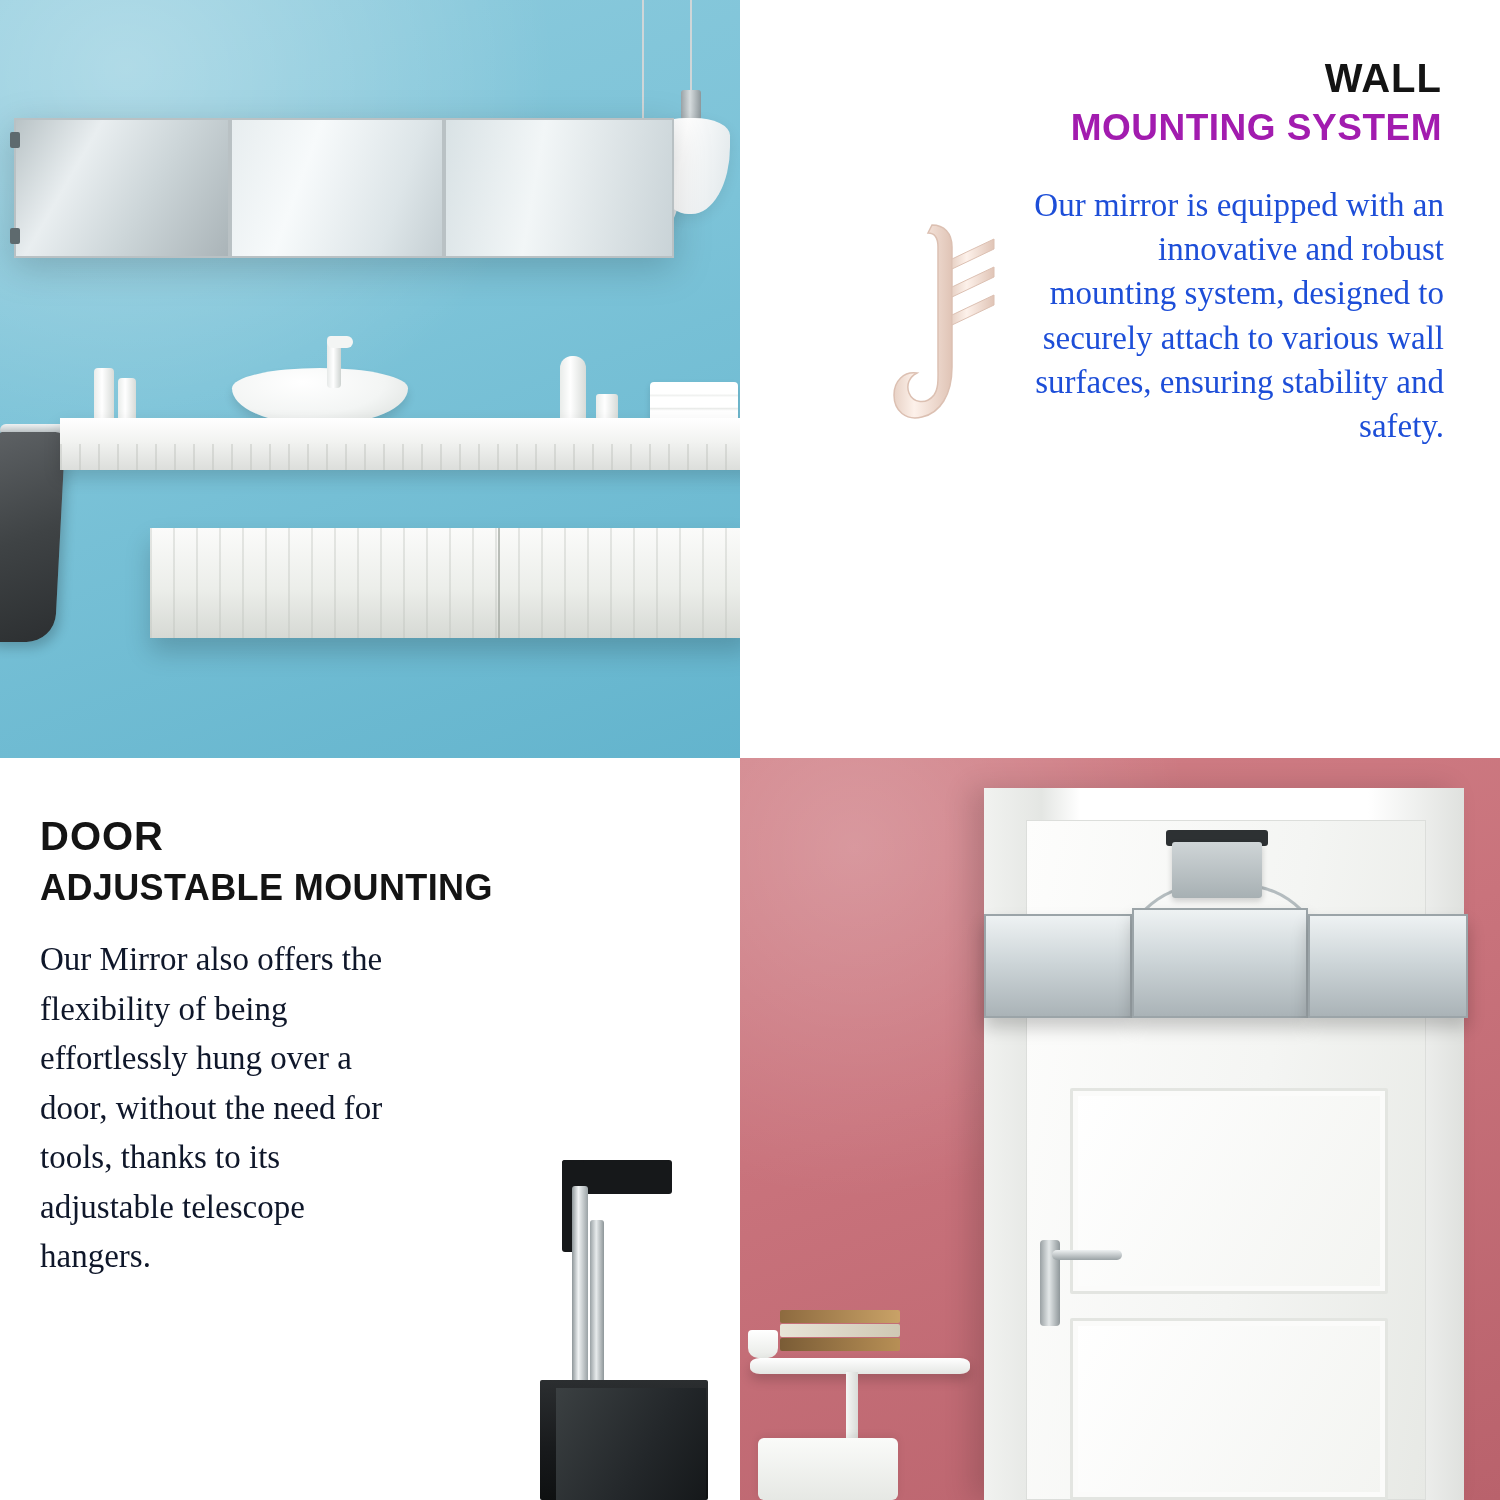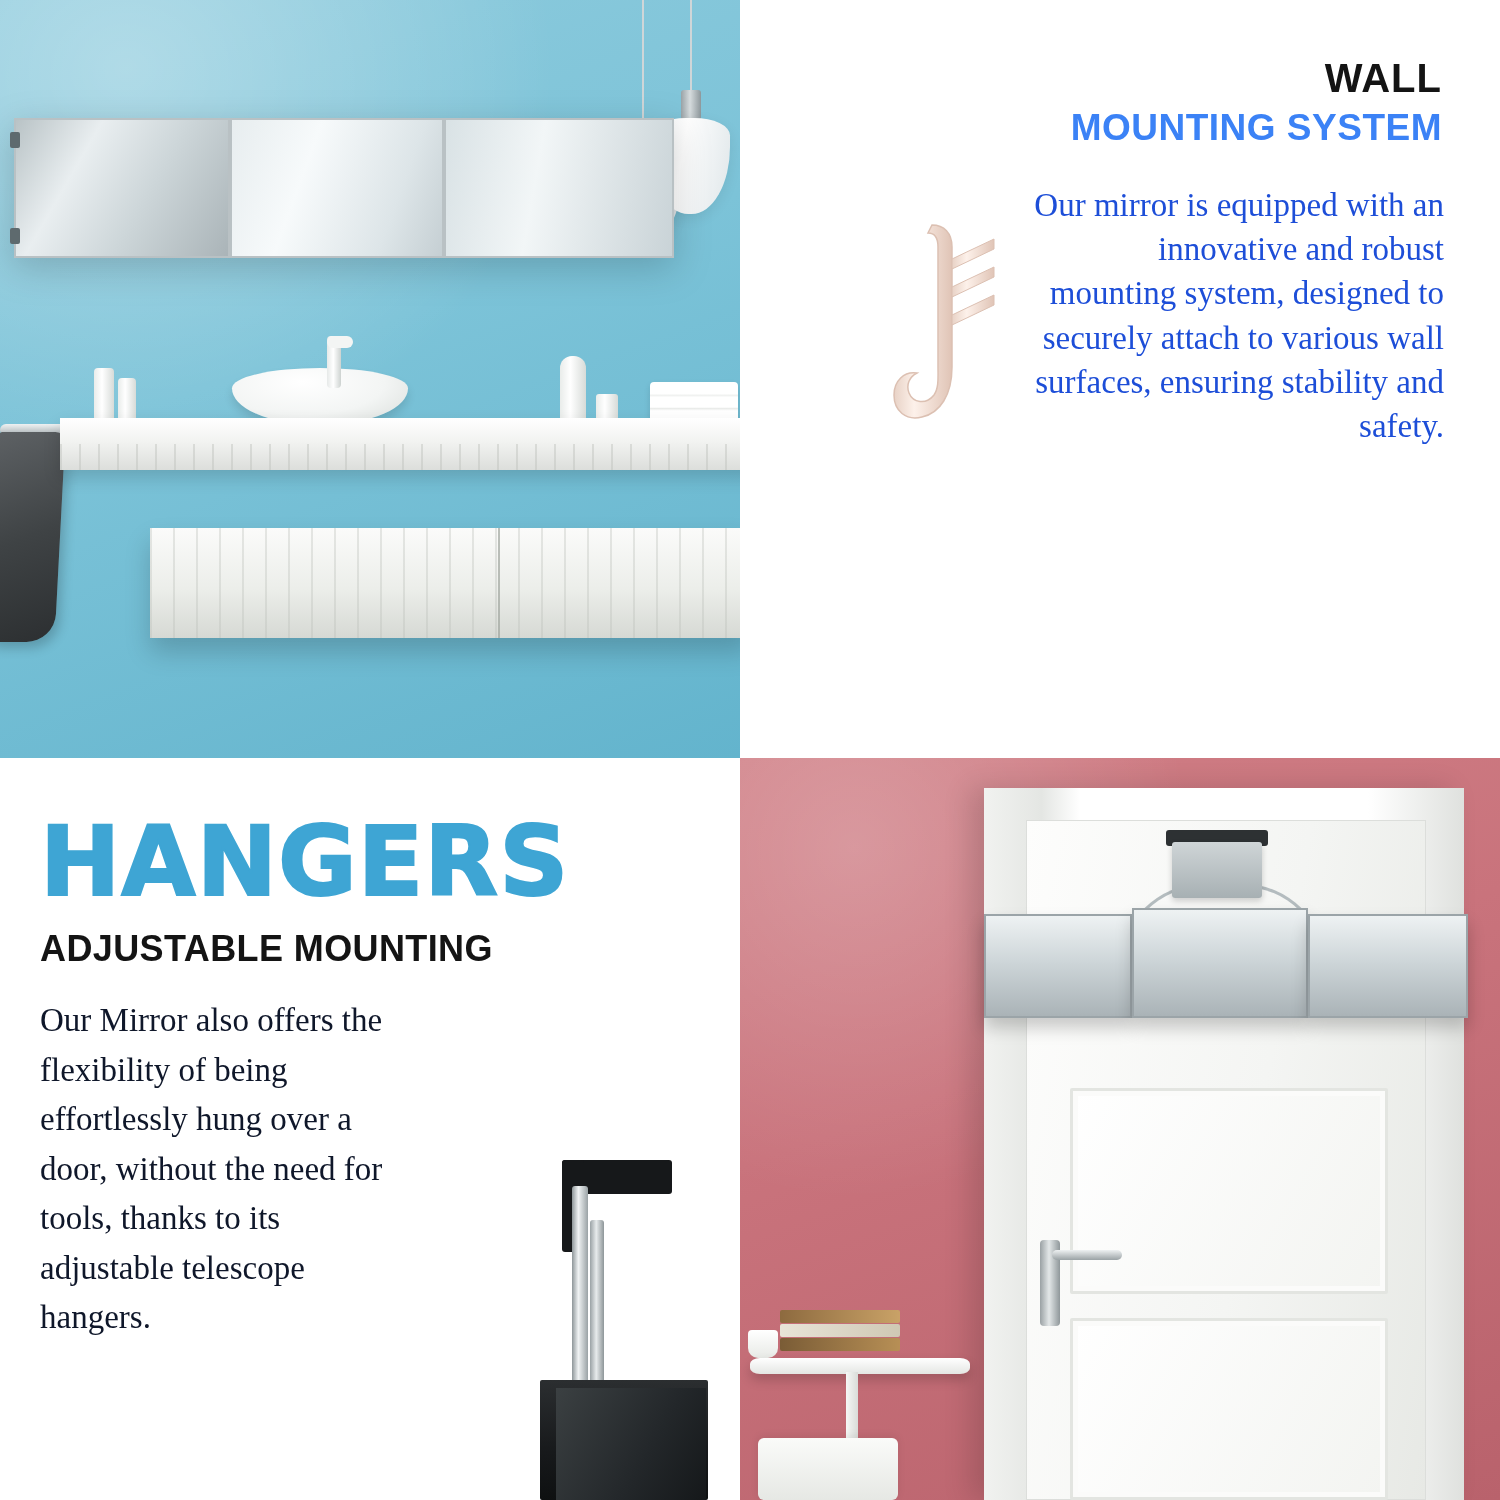--- a/index.html
+++ b/index.html
@@ -220,21 +220,21 @@
     letter-spacing: -1px;
     color: #b81f2b;
     margin: 0 0 14px 0;
     -webkit-text-stroke: 2px #b81f2b;
   }
   .q2 .subhead {
     text-align: right;
     font-weight: bold;
     font-size: 37px;
     letter-spacing: 0.5px;
-    color: #3b82f6;
+    color: #a21caf;
     margin: 0 2px 34px 0;
   }
   .q2 .body-row {
     display: flex;
     align-items: flex-start;
     justify-content: flex-end;
     gap: 22px;
   }
   .q2 .paragraph {
     font-family: "Liberation Serif", serif;
@@ -528,21 +528,21 @@
           <path d="M70 42 L112 22 L112 32 L70 52 Z" fill="url(#hookg)" stroke="#dcc0b2" stroke-width="1"></path>
           <path d="M70 70 L112 50 L112 60 L70 80 Z" fill="url(#hookg)" stroke="#dcc0b2" stroke-width="1"></path>
           <path d="M70 98 L112 78 L112 88 L70 108 Z" fill="url(#hookg)" stroke="#dcc0b2" stroke-width="1"></path>
         </svg>
       </div>
       <div class="paragraph">Our mirror is equipped with an innovative and robust mounting system, designed to securely attach to various wall surfaces, ensuring stability and safety.</div>
     </div>
   </div>
 
   <div class="q3">
-    <div class="bigword">HANGERS</div>
+    <div class="eyebrow">DOOR</div>
     <div class="subhead">ADJUSTABLE MOUNTING</div>
     <div class="paragraph">Our Mirror also offers the flexibility of being effortlessly hung over a door, without the need for tools, thanks to its adjustable telescope hangers.</div>
 
     <div class="hanger-shot">
       <div class="hs-bracket"></div>
       <div class="hs-bracket2"></div>
       <div class="hs-tube"></div>
       <div class="hs-tube2"></div>
       <div class="hs-mirror-edge"></div>
       <div class="hs-mirror-face"></div>

